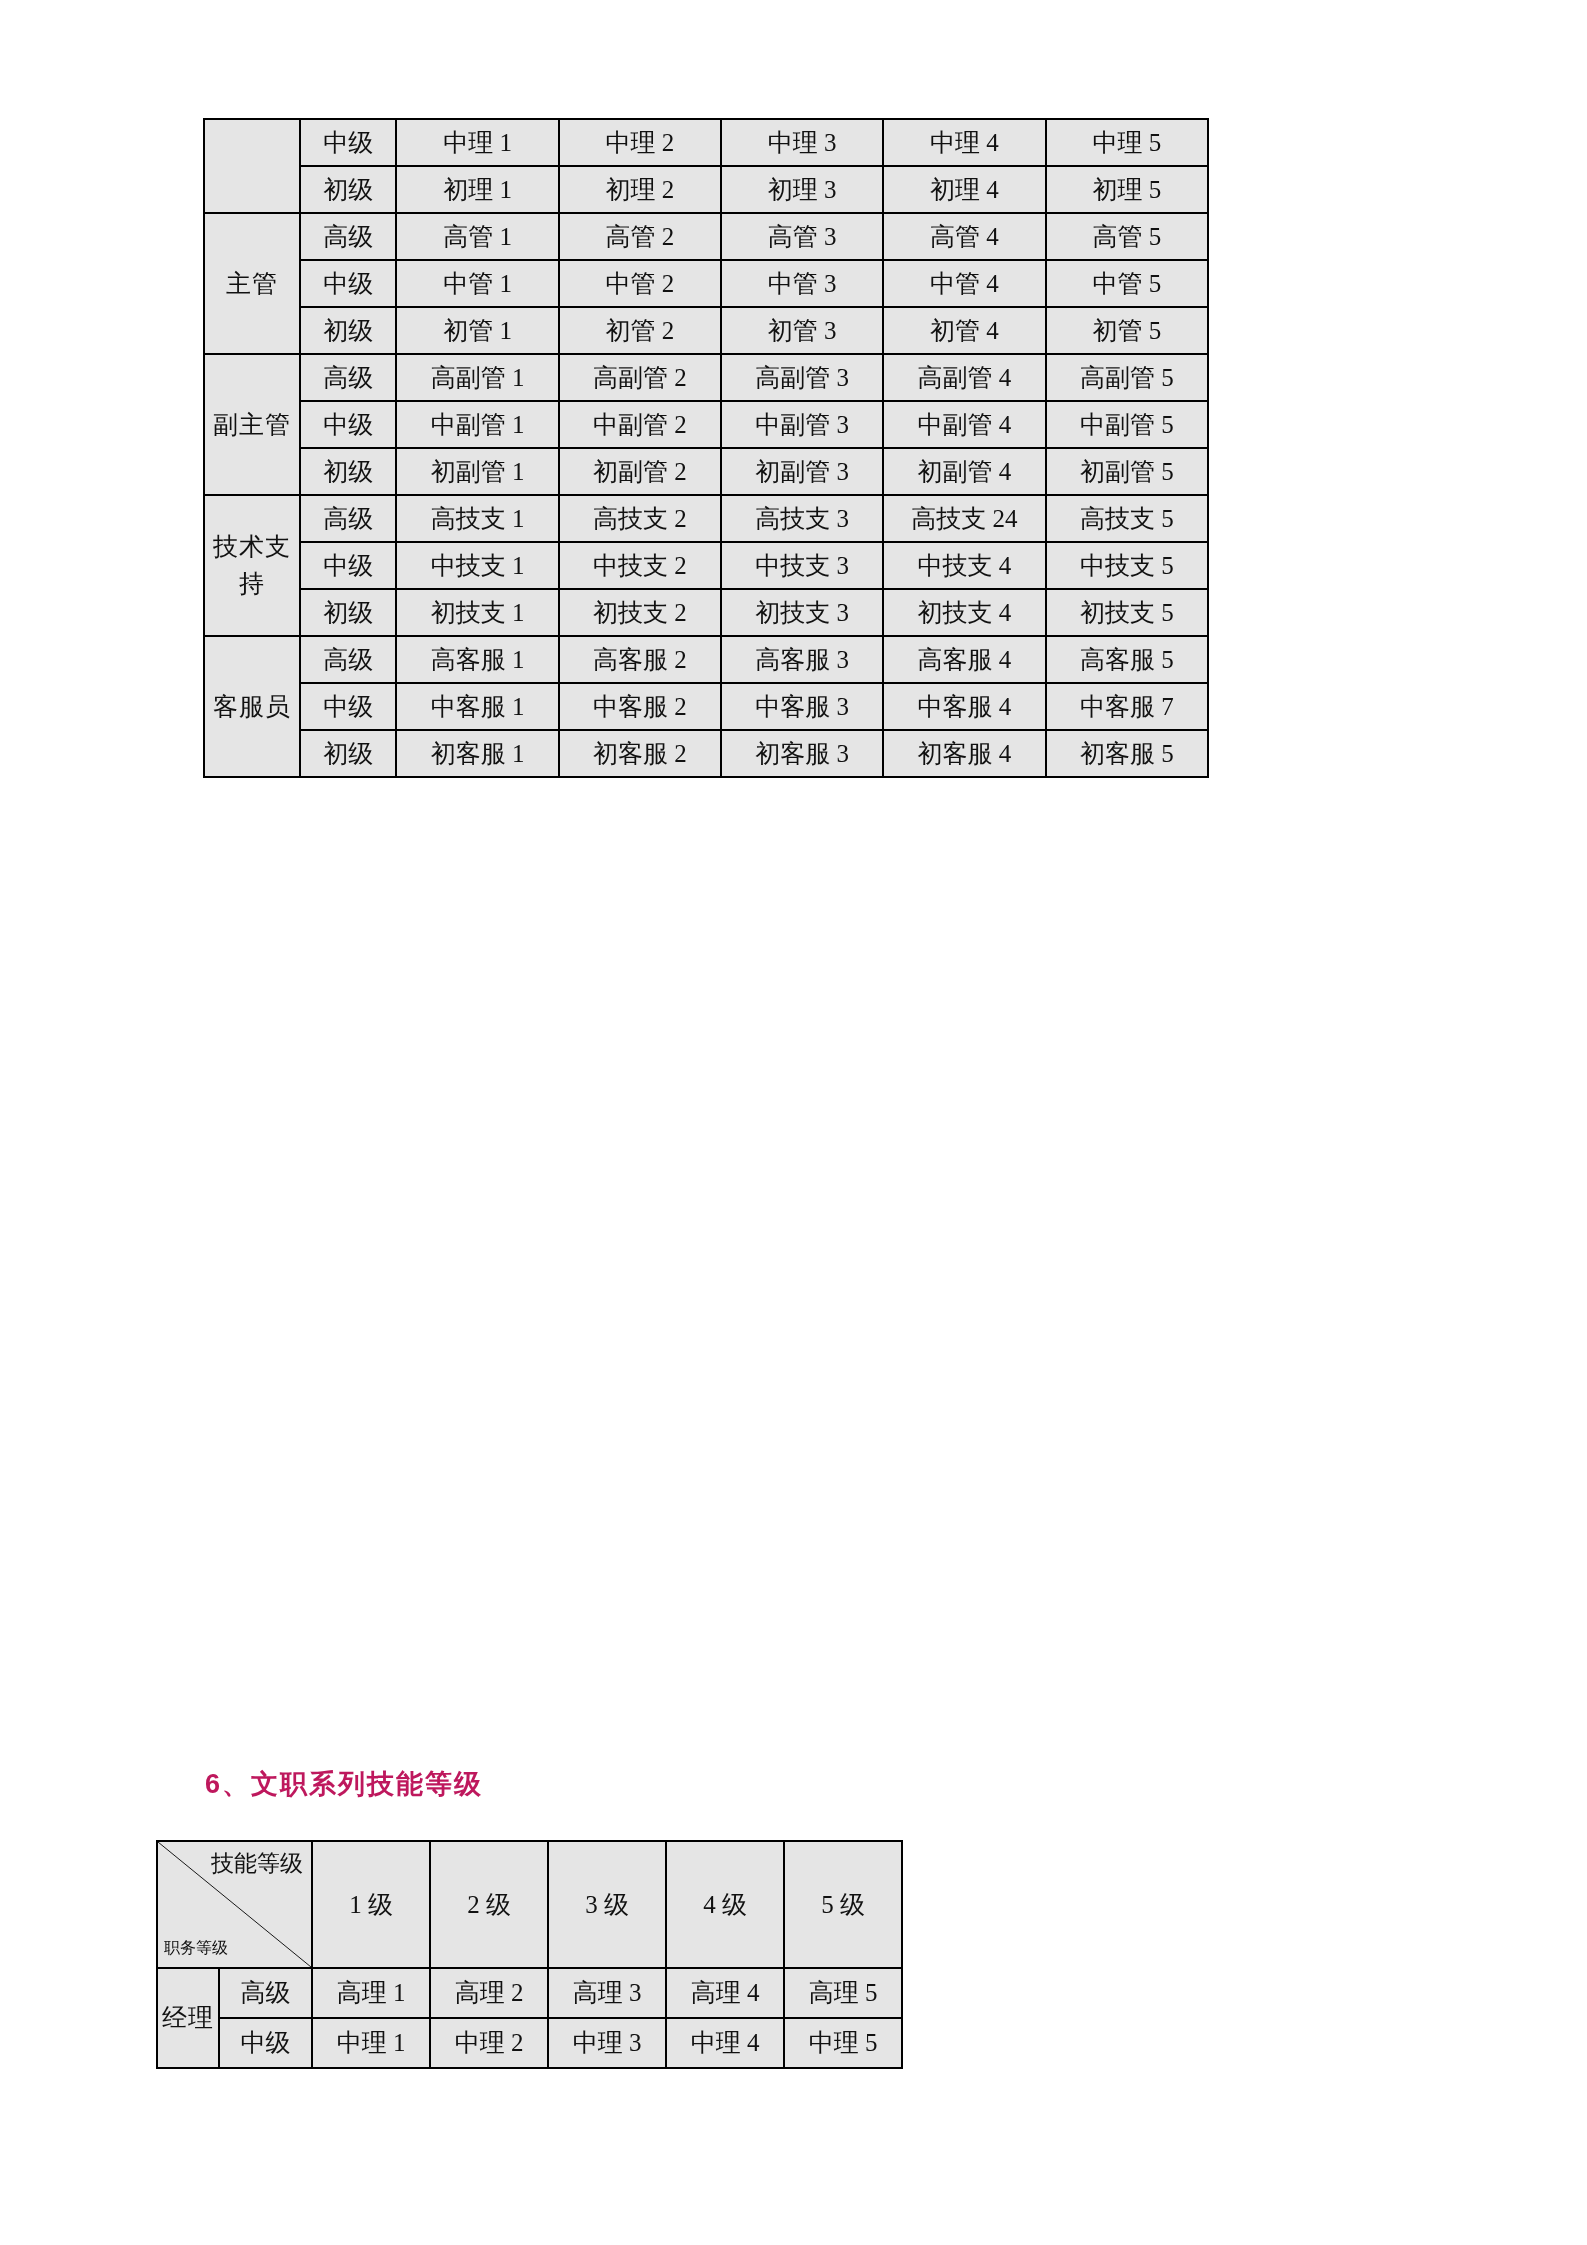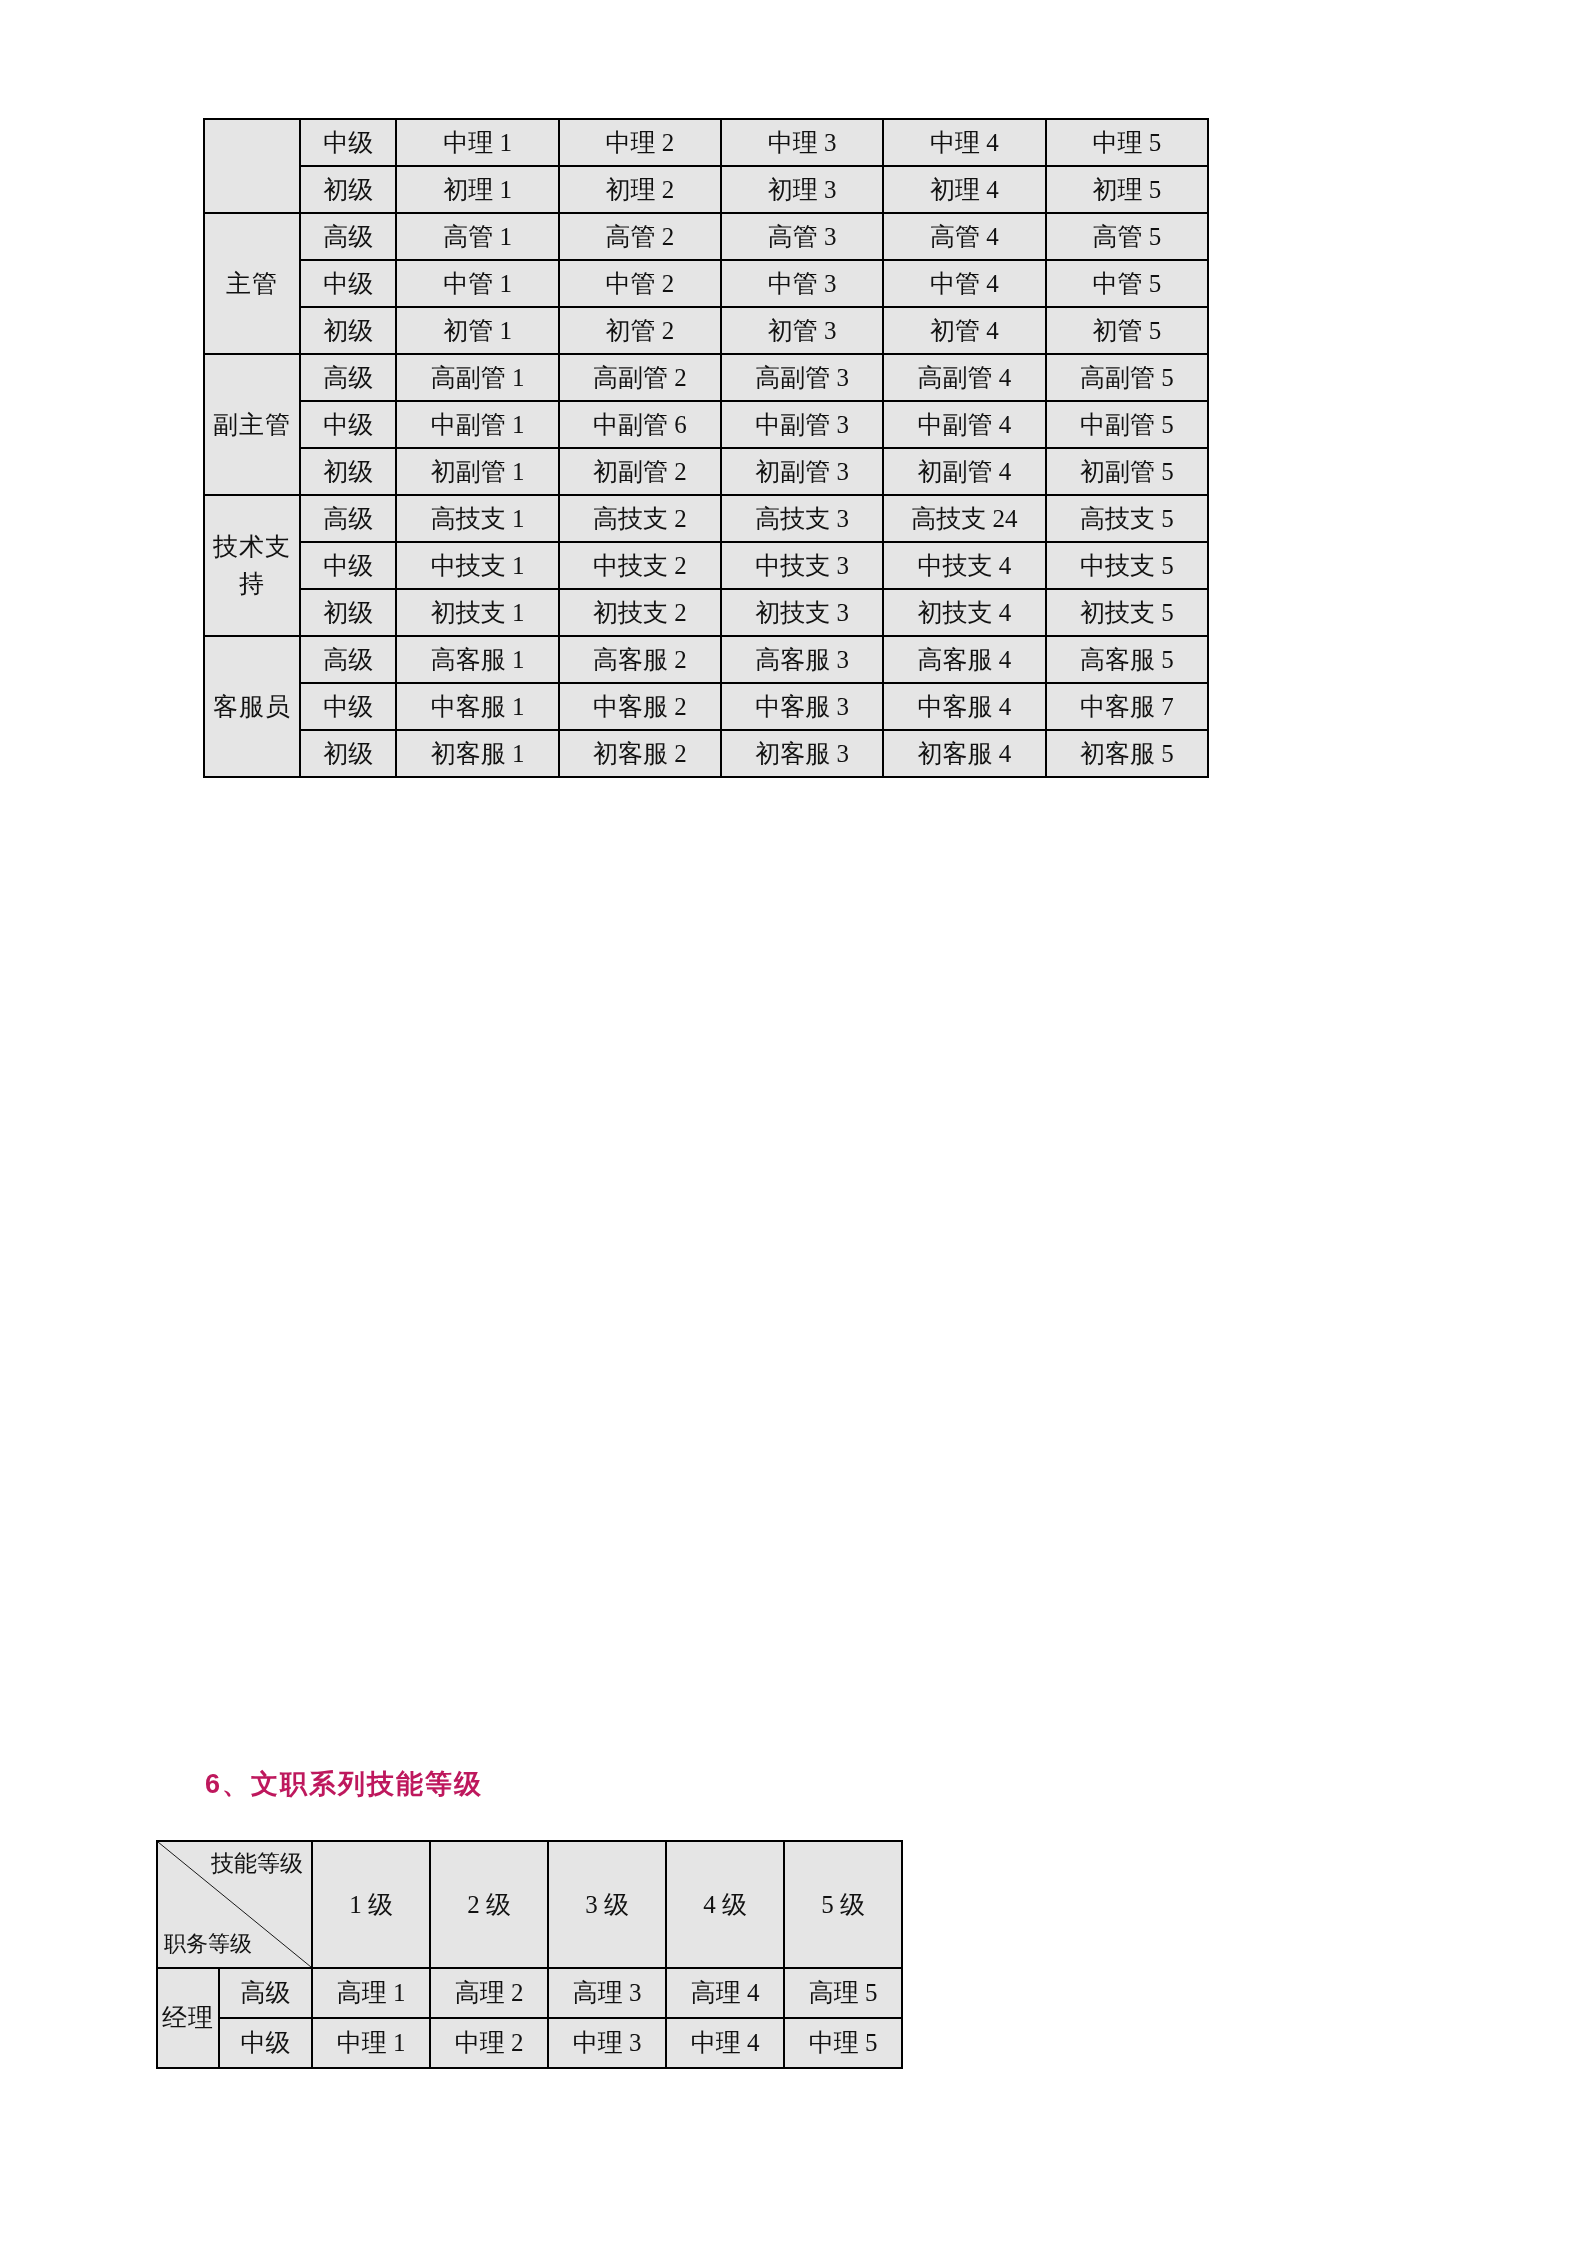--- a/index.html
+++ b/index.html
@@ -106,21 +106,21 @@
     position: absolute;
     right: 8px;
     top: 6px;
     font-size: 23px;
     white-space: nowrap;
   }
   .diag-cell .lbl-bottom {
     position: absolute;
     left: 6px;
     bottom: 8px;
-    font-size: 22px;
+    font-size: 16px;
     white-space: nowrap;
   }
   .grade-head {
     height: 125px !important;
     font-size: 25px;
   }
 
   
   .watermark {
     position: absolute;
@@ -203,21 +203,21 @@
             <td>高级</td>
             <td>高副管 1</td>
             <td>高副管 2</td>
             <td>高副管 3</td>
             <td>高副管 4</td>
             <td>高副管 5</td>
           </tr>
           <tr>
             <td>中级</td>
             <td>中副管 1</td>
-            <td>中副管 6</td>
+            <td>中副管 2</td>
             <td>中副管 3</td>
             <td>中副管 4</td>
             <td>中副管 5</td>
           </tr>
           <tr>
             <td>初级</td>
             <td>初副管 1</td>
             <td>初副管 2</td>
             <td>初副管 3</td>
             <td>初副管 4</td>

